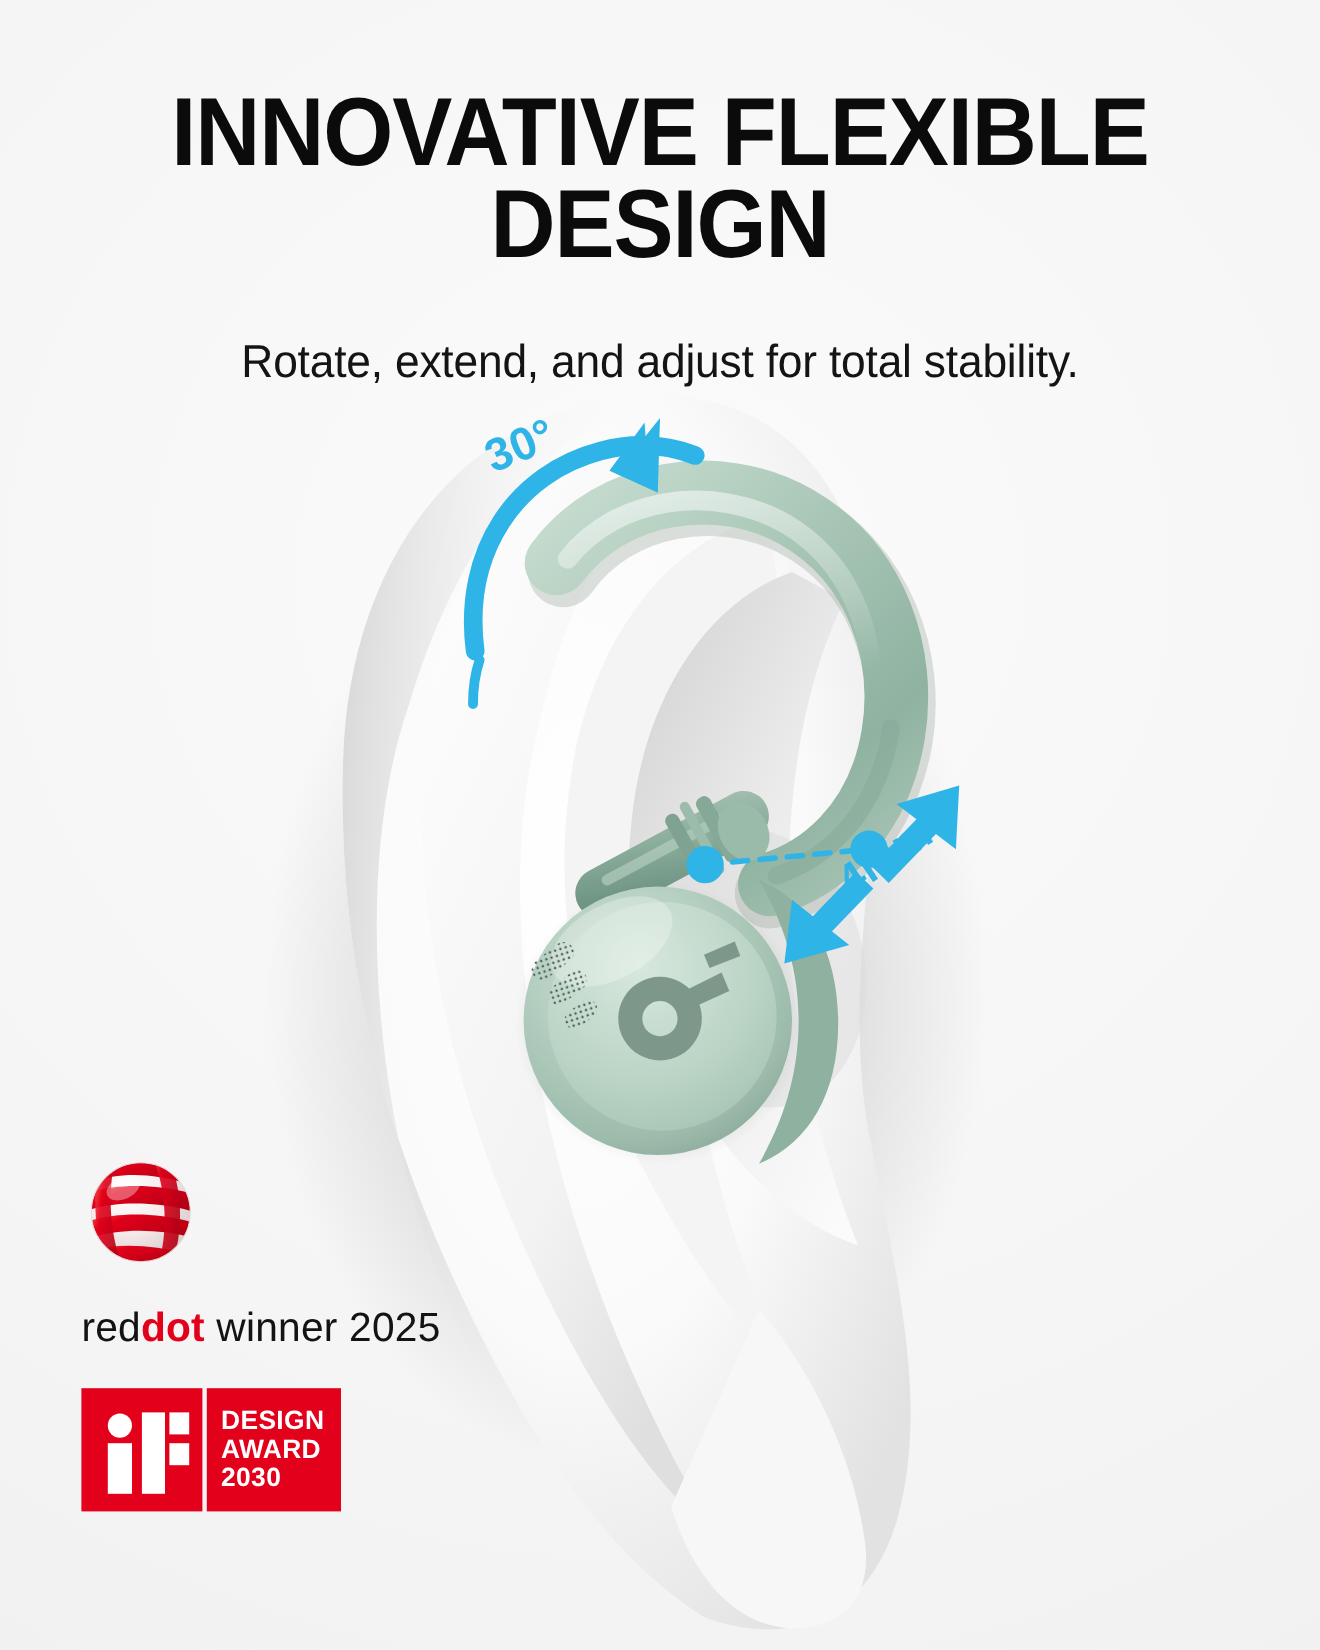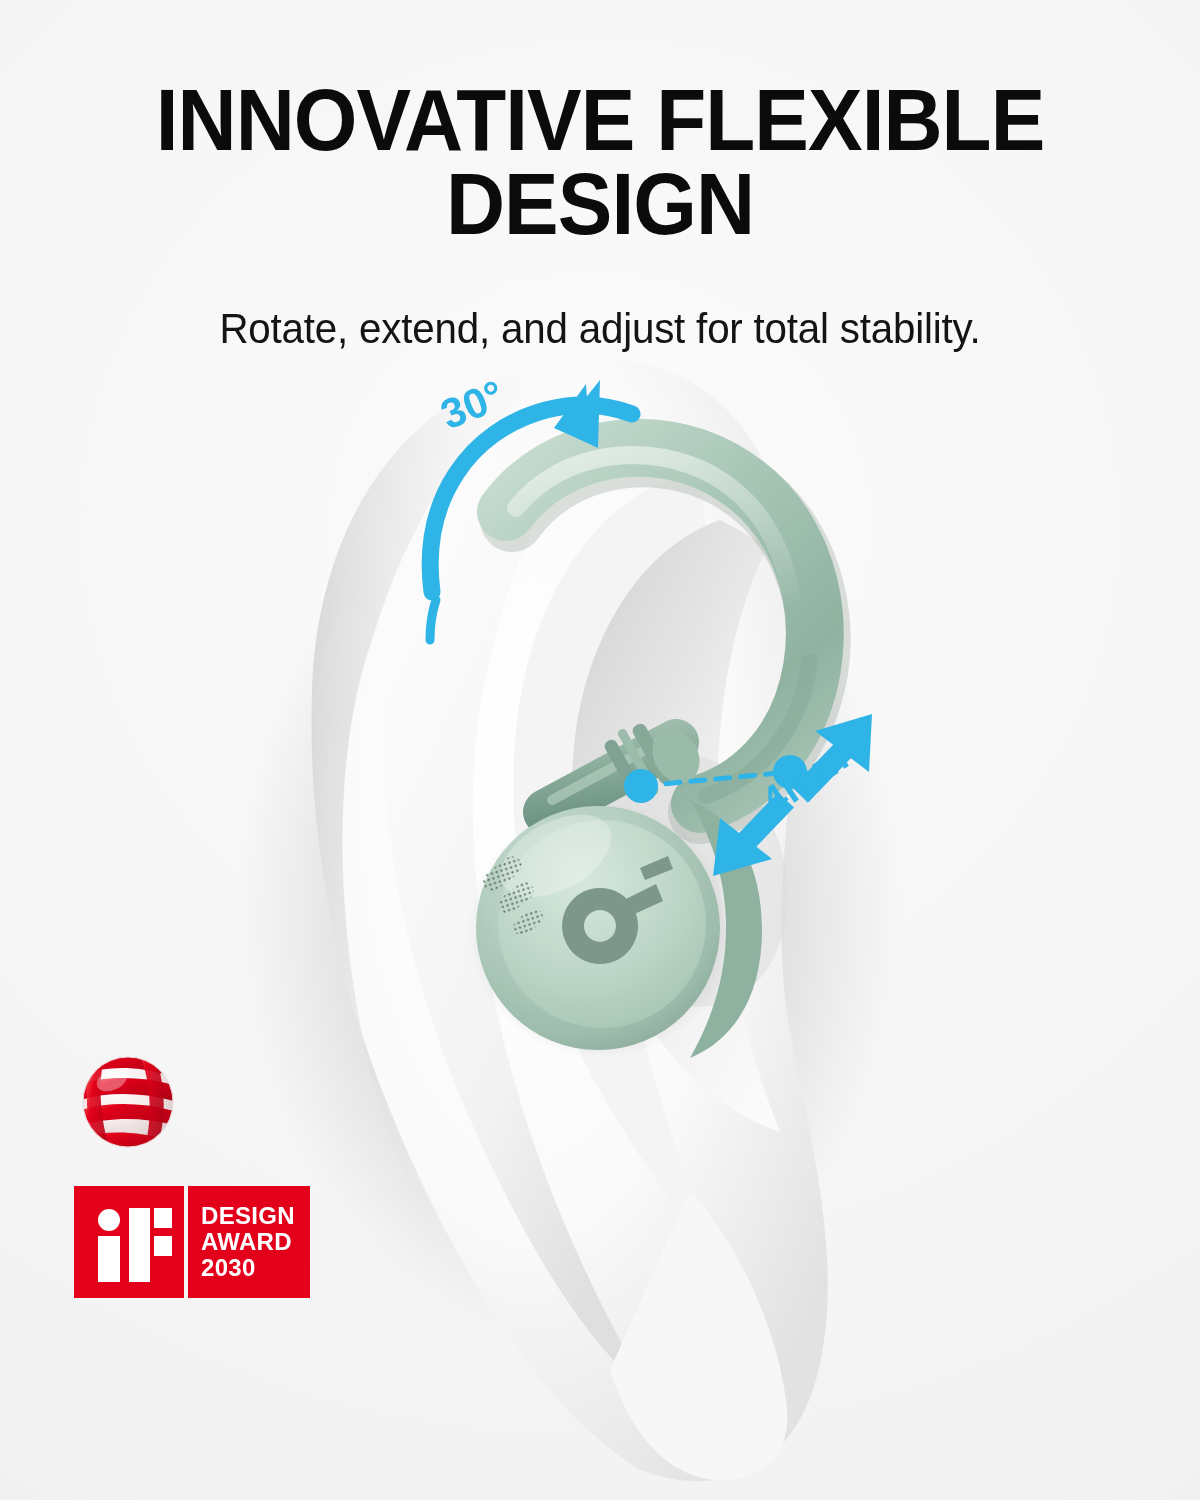--- a/index.html
+++ b/index.html
@@ -321,20 +321,23 @@
           <path d="M-12 64 C 16 50, 58 48, 100 60 L 100 74 C 58 62, 14 66, -12 80 Z"></path>
           <path d="M-6 88 C 20 78, 56 78, 92 88 L 88 100 L -2 100 Z"></path>
           <path d="M14 -6 C 6 24, 6 70, 20 104 L 34 102 C 20 66, 20 26, 28 -4 Z" opacity="0.9"></path>
           <path d="M58 -6 C 74 26, 76 70, 64 104 L 78 100 C 90 64, 88 24, 72 -6 Z" opacity="0.9"></path>
         </g>
         <circle cx="50" cy="50" r="45" fill="none" stroke="#e9dada" stroke-width="1"></circle>
         <ellipse cx="34" cy="28" rx="16" ry="10" fill="#ffffff" opacity="0.35" transform="rotate(-25 34 28)"></ellipse>
       </svg>
     </div>
 
+    <div class="reddot-text">
+      <span>red</span><span class="dot">dot</span><span> winner 2025</span>
+    </div>
 
     <div class="if-badge">
       <div class="if-mark">
         <svg width="110" height="112" viewBox="0 0 110 112">
           <circle cx="35" cy="34" r="11" fill="#ffffff"></circle>
           <rect x="24" y="50" width="22" height="46" fill="#ffffff"></rect>
           <rect x="55" y="22" width="21" height="74" fill="#ffffff"></rect>
           <rect x="80" y="22" width="18" height="20" fill="#ffffff"></rect>
           <rect x="80" y="50" width="18" height="20" fill="#ffffff"></rect>
         </svg>

